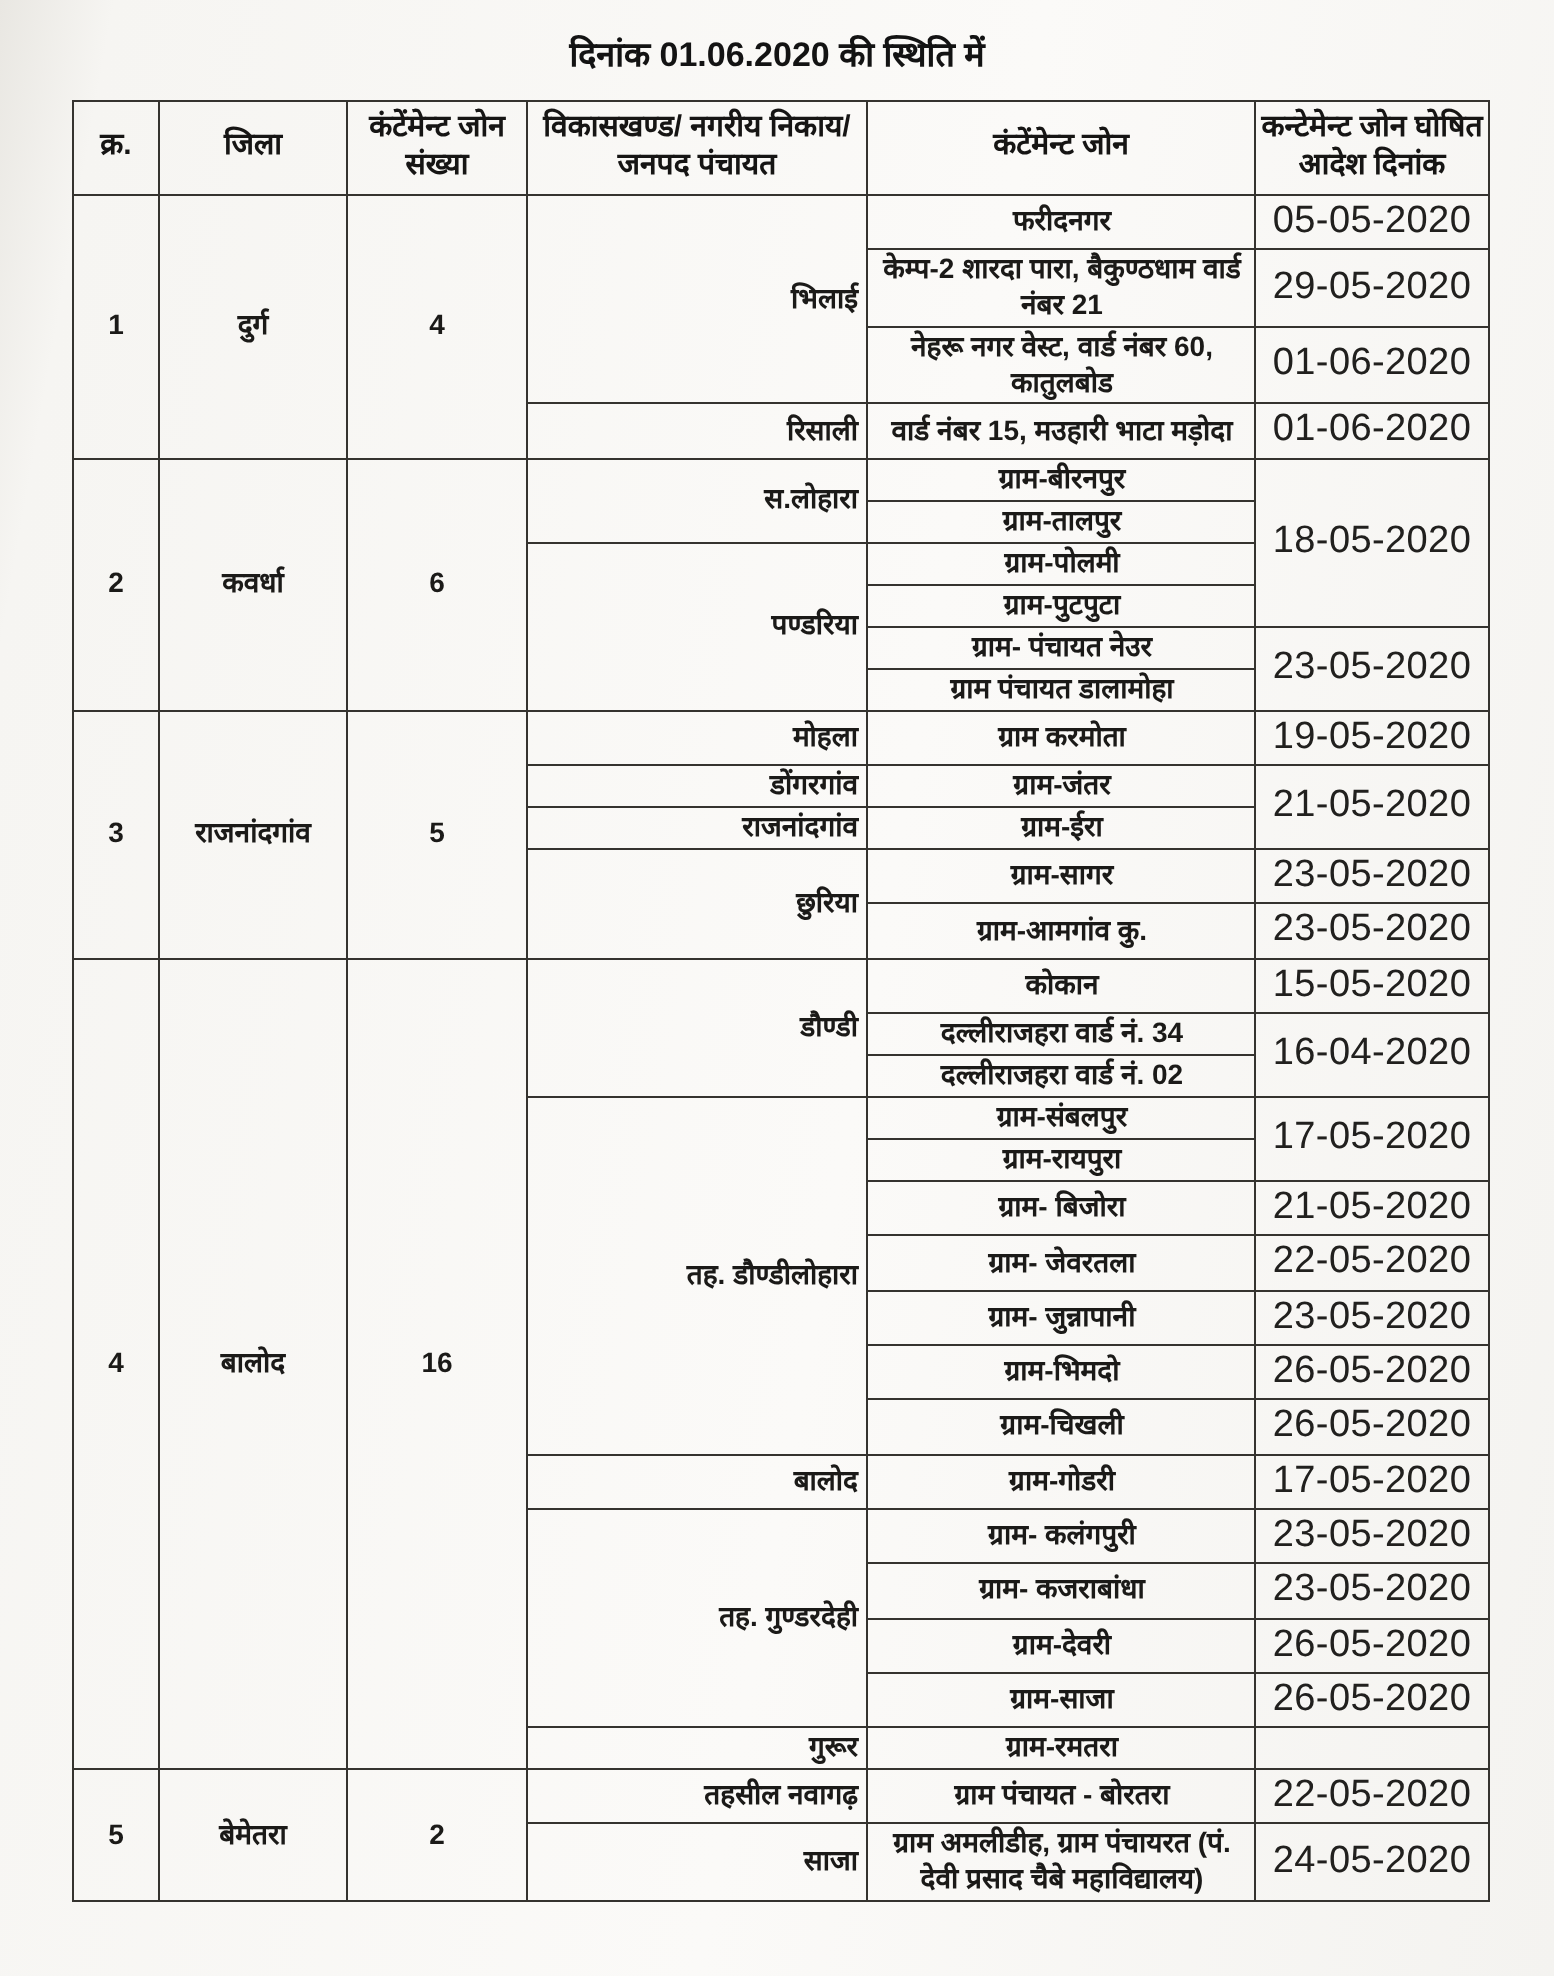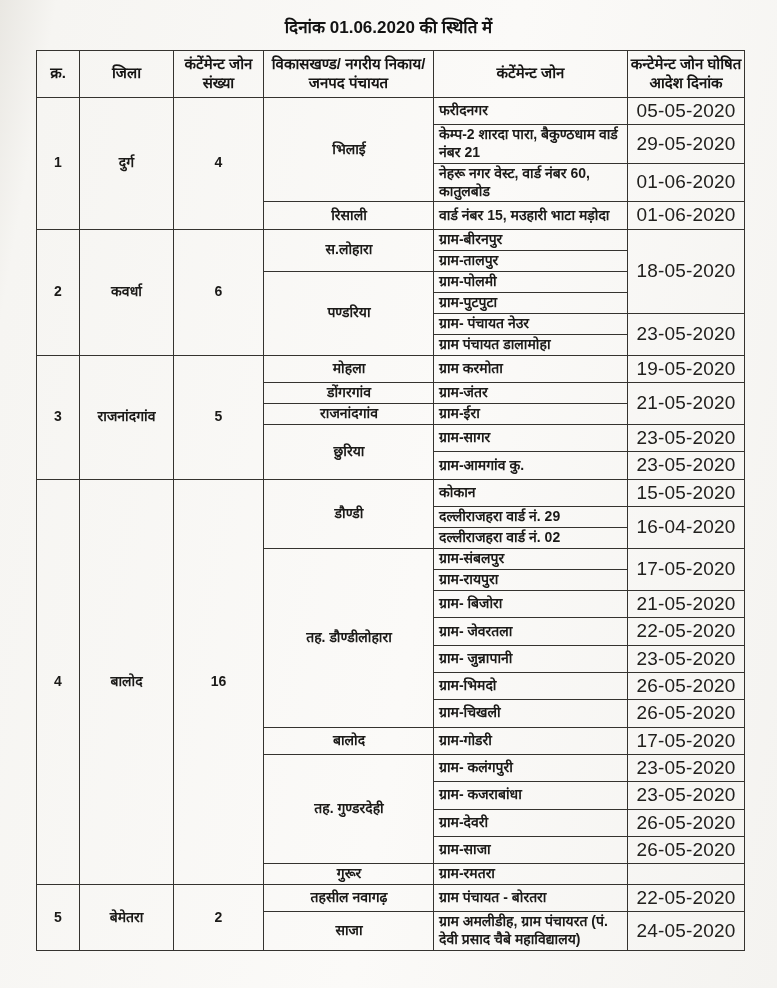--- a/index.html
+++ b/index.html
@@ -34,22 +34,22 @@
     padding:4px 2px;text-align:center;vertical-align:middle;
     color:#161514;
   }
   td{
     font-size:14px;font-weight:bold;line-height:1.28;
     padding:1px 4px;height:18px;vertical-align:middle;
     color:#1b1a18;
   }
   td.serial,td.count{text-align:center;}
   td.district{text-align:center;}
-  td.block{text-align:center;padding-left:5px;margin-top:28px;}
-  td.zone{text-align:left;padding-left:5px;}
+  td.block{text-align:right;padding-left:5px;margin-top:28px;}
+  td.zone{text-align:center;padding-left:5px;}
   td.date{
     text-align:center;font-weight:normal;font-size:19px;
     font-family:"Liberation Sans",sans-serif;color:#21201e;
     letter-spacing:0.2px;
   }
 </style>
 </head>
 <body>
 
 <div class="page">
@@ -151,21 +151,21 @@
         </tr>
         <tr>
           <td class="serial" rowspan="16">4</td>
           <td class="district" rowspan="16">बालोद</td>
           <td class="count" rowspan="16">16</td>
           <td class="block" rowspan="3">डौण्डी</td>
           <td class="zone">कोकान</td>
           <td class="date">15-05-2020</td>
         </tr>
         <tr>
-          <td class="zone">दल्लीराजहरा वार्ड नं. 29</td>
+          <td class="zone">दल्लीराजहरा वार्ड नं. 34</td>
           <td class="date" rowspan="2">16-04-2020</td>
         </tr>
         <tr>
           <td class="zone">दल्लीराजहरा वार्ड नं. 02</td>
         </tr>
         <tr>
           <td class="block" rowspan="7">तह. डौण्डीलोहारा</td>
           <td class="zone">ग्राम-संबलपुर</td>
           <td class="date" rowspan="2">17-05-2020</td>
         </tr>

